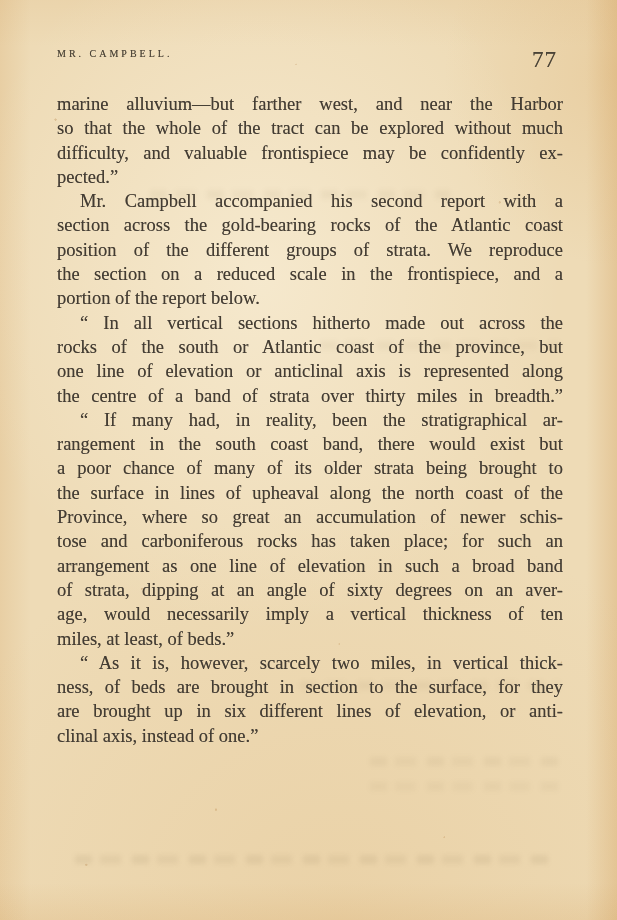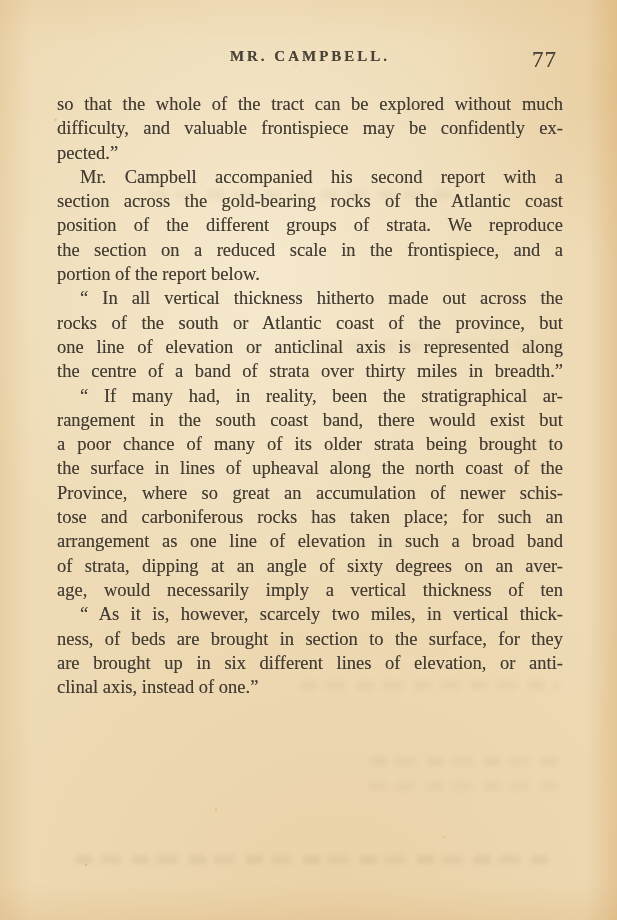--- a/index.html
+++ b/index.html
@@ -24,25 +24,24 @@
       radial-gradient(2px 2px at 14% 94%, rgba(173,120,58,.28) 0 45%, transparent 70%),
       radial-gradient(1.5px 1.5px at 72% 91%, rgba(173,120,58,.26) 0 45%, transparent 70%),
       radial-gradient(1.6px 1.6px at 55% 70%, rgba(173,120,58,.22) 0 45%, transparent 70%);
     font-family:"Liberation Serif","DejaVu Serif",serif;
     color:#433c33;
   }
   .header{
     position:absolute;left:57px;width:506px;top:48px;height:22px;
   }
   .running-title{
-    display:block;text-align:center;
-    font-size:15px;letter-spacing:3px;
+    display:block;text-align:left;
+    font-size:10px;letter-spacing:3px;
     color:#4a4337;
     text-shadow:0 0 .5px rgba(70,60,45,.55);
-    font-weight:bold;
   }
   .page-number{
     position:absolute;right:6px;top:-1px;
     font-size:23px;letter-spacing:1px;
     color:#4a4337;
     text-shadow:0 0 .5px rgba(70,60,45,.55);
   }
   .body{
     position:absolute;left:57px;top:92px;width:506px;
     font-size:18.5px;line-height:24.3px;
@@ -74,47 +73,49 @@
 <body>
 
 <div class="page">
   <div class="header">
     <span class="running-title">MR. CAMPBELL.</span>
     <span class="page-number">77</span>
   </div>
 
   <div class="body">
       <div class="para">
+        <div class="line">marine alluvium—but farther west, and near the Harbor</div>
         <div class="line">so that the whole of the tract can be explored without much</div>
         <div class="line">difficulty, and valuable frontispiece may be confidently ex-</div>
         <div class="line unjust">pected.”</div>
       </div>
       <div class="para indent">
         <div class="line">Mr. Campbell accompanied his second report with a</div>
         <div class="line">section across the gold-bearing rocks of the Atlantic coast</div>
         <div class="line">position of the different groups of strata.  We reproduce</div>
         <div class="line">the section on a reduced scale in the frontispiece, and a</div>
         <div class="line unjust">portion of the report below.</div>
       </div>
       <div class="para indent">
-        <div class="line">“ In all vertical thickness hitherto made out across the</div>
+        <div class="line">“ In all vertical sections hitherto made out across the</div>
         <div class="line">rocks of the south or Atlantic coast of the province, but</div>
         <div class="line">one line of elevation or anticlinal axis is represented along</div>
         <div class="line">the centre of a band of strata over thirty miles in breadth.”</div>
       </div>
       <div class="para indent">
         <div class="line">“ If many had, in reality, been the stratigraphical ar-</div>
         <div class="line">rangement in the south coast band, there would exist but</div>
         <div class="line">a poor chance of many of its older strata being brought to</div>
         <div class="line">the surface in lines of upheaval along the north coast of the</div>
         <div class="line">Province, where so great an accumulation of newer schis-</div>
         <div class="line">tose and carboniferous rocks has taken place; for such an</div>
         <div class="line">arrangement as one line of elevation in such a broad band</div>
         <div class="line">of strata, dipping at an angle of sixty degrees on an aver-</div>
         <div class="line">age, would necessarily imply a vertical thickness of ten</div>
+        <div class="line unjust">miles, at least, of beds.”</div>
       </div>
       <div class="para indent">
         <div class="line">“ As it is, however, scarcely two miles, in vertical thick-</div>
         <div class="line">ness, of beds are brought in section to the surface, for they</div>
         <div class="line">are brought up in six different lines of elevation, or anti-</div>
         <div class="line unjust">clinal axis, instead of one.”</div>
       </div>
       <div class="para indent">
       </div>
     </div>

